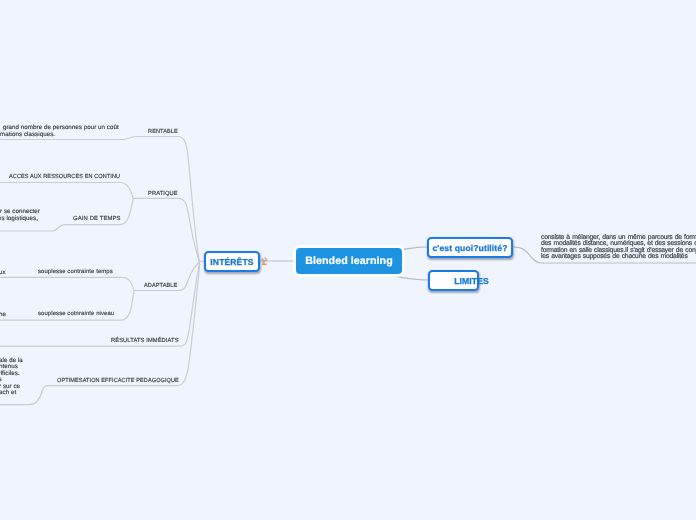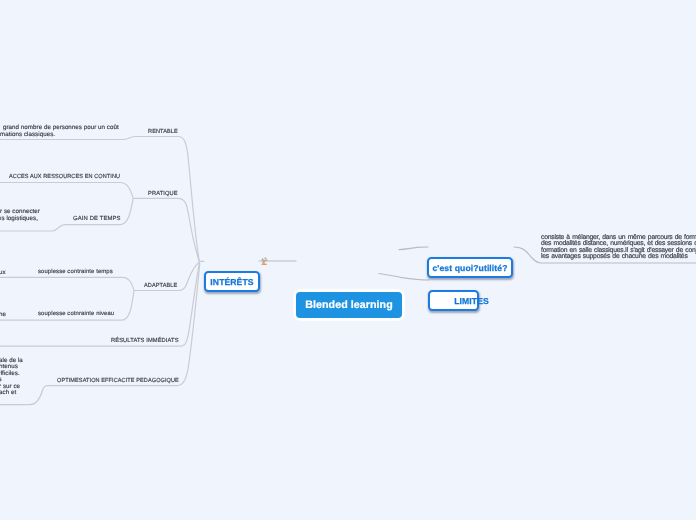--- a/index.html
+++ b/index.html
@@ -5,26 +5,26 @@
   html,body{margin:0;padding:0;}
   body{width:696px;height:520px;overflow:hidden;background:#f0f4fd;
        font-family:"Liberation Sans",sans-serif;-webkit-font-smoothing:antialiased;
        text-rendering:geometricPrecision;}
   #canvas{position:relative;width:696px;height:520px;overflow:hidden;will-change:transform;}
   svg#links{position:absolute;left:0;top:0;width:696px;height:520px;}
   .node{position:absolute;box-sizing:border-box;white-space:nowrap;}
   .central{background:#1d93e2;color:#ffffff;font-weight:bold;font-size:10.7px;letter-spacing:0.05px;
     -webkit-text-stroke:0.2px #ffffff;
     border-radius:4px;box-shadow:0 0 0 2.7px #ffffff;
-    display:flex;align-items:center;justify-content:center;margin-top:44px;}
+    display:flex;align-items:center;justify-content:center;}
   .sub{background:#ffffff;color:#1677d8;font-weight:bold;font-size:8.6px;letter-spacing:0.1px;
     -webkit-text-stroke:0.25px #1677d8;
     border-radius:4.5px;border:2px solid #1a7be4;
     box-shadow:0.5px 1.5px 2px rgba(50,60,80,.42);
-    display:flex;align-items:center;justify-content:center;margin-top:20px;}
+    display:flex;align-items:center;justify-content:center;}
   .leaf{position:absolute;color:#3c4149;font-size:5.9px;white-space:nowrap;letter-spacing:0.12px;
         -webkit-text-stroke:0.17px #3c4149;}
   .para{position:absolute;color:#3a3f47;font-size:6.2px;line-height:7.1px;letter-spacing:0.05px;
         -webkit-text-stroke:0.17px #3a3f47;}
 </style>
 </head>
 <body>
 
 <div id="canvas">
 

